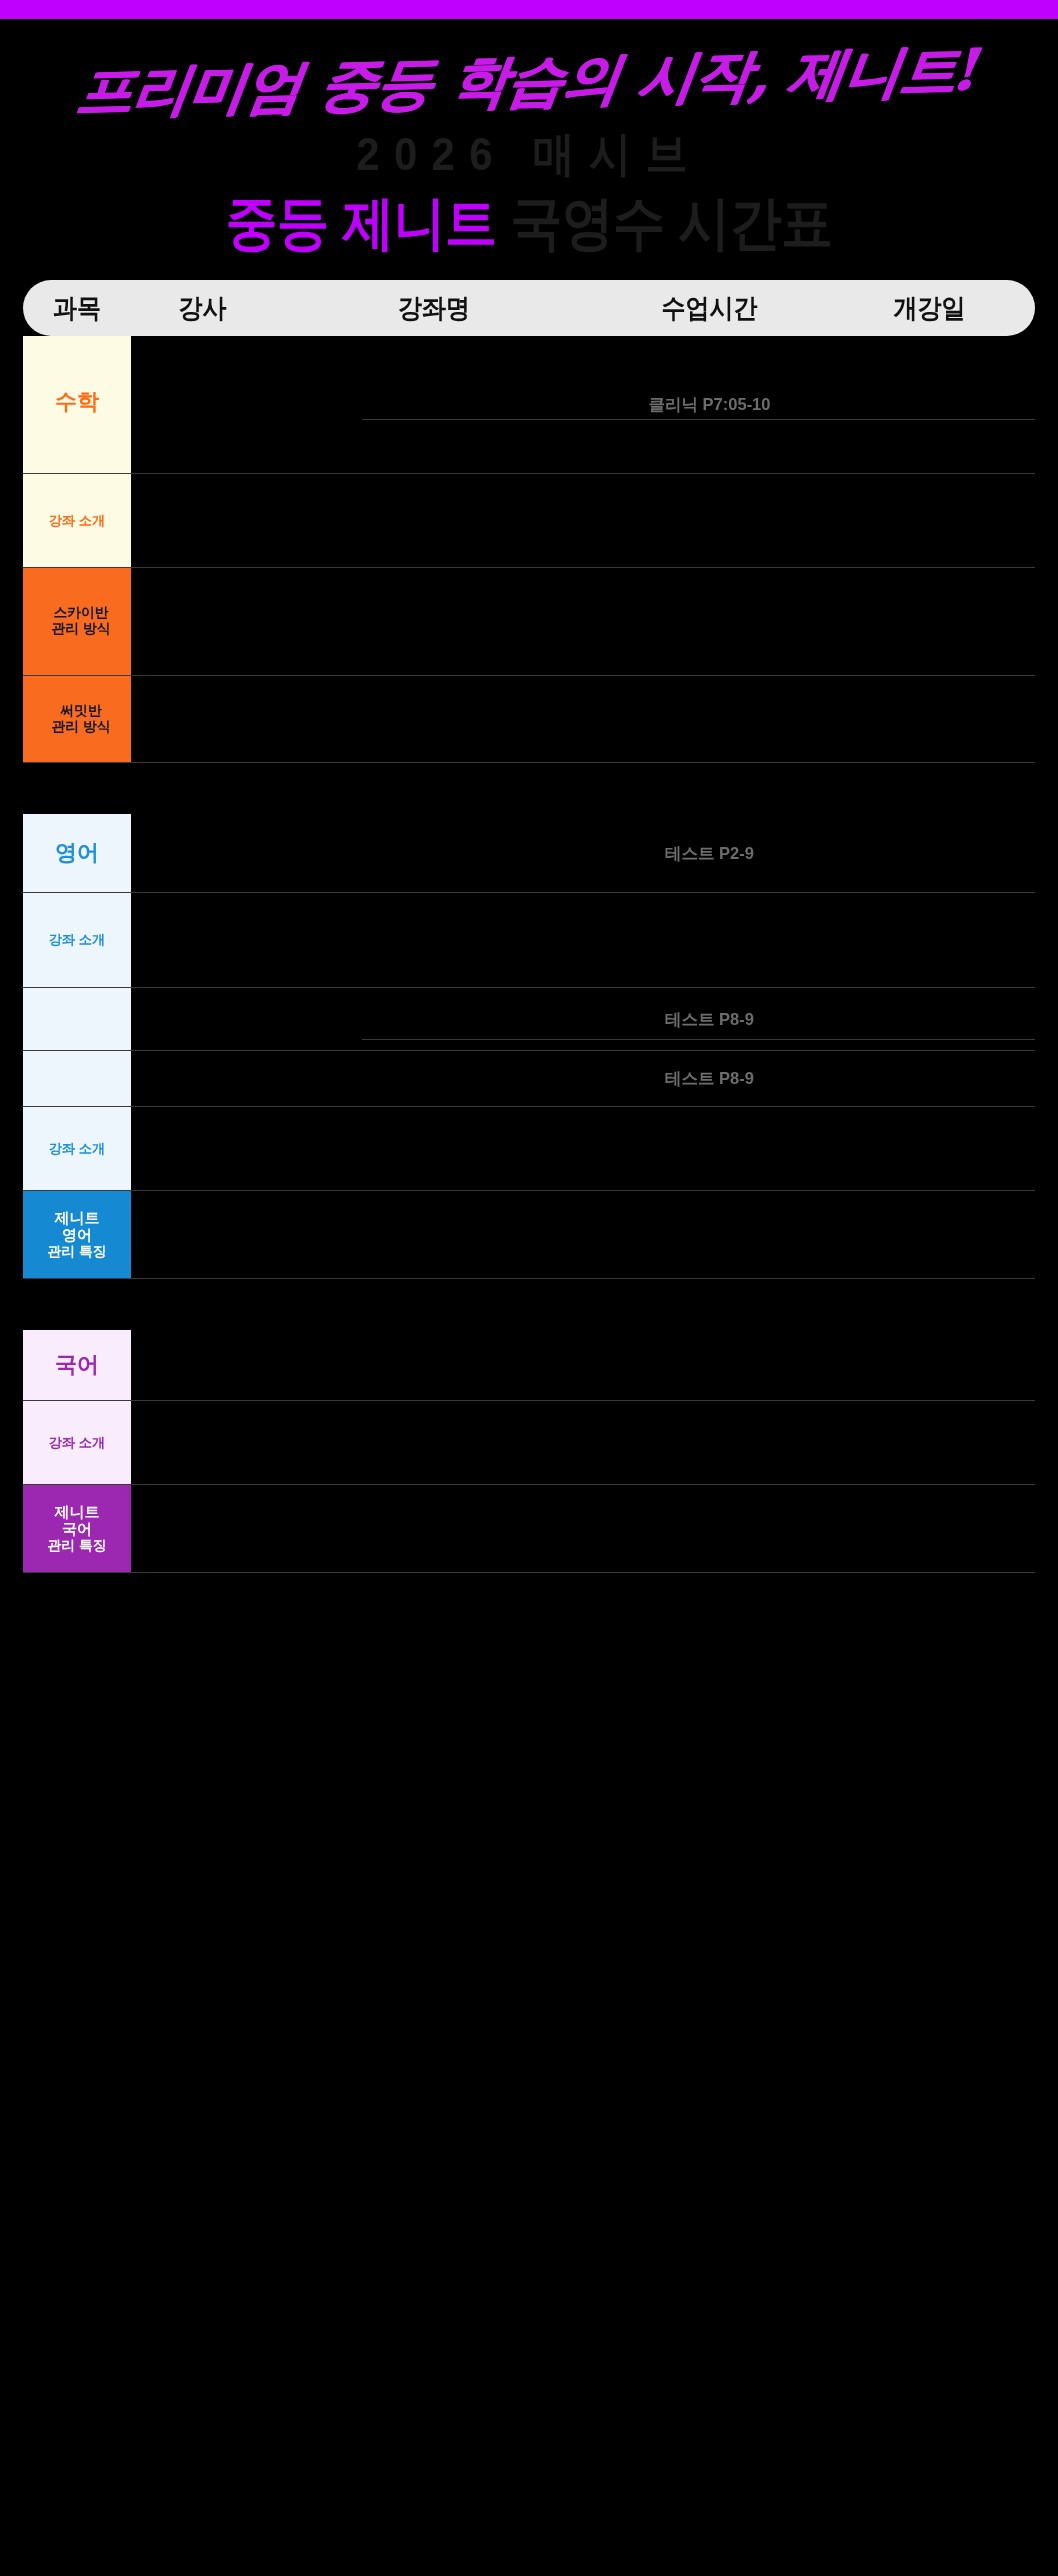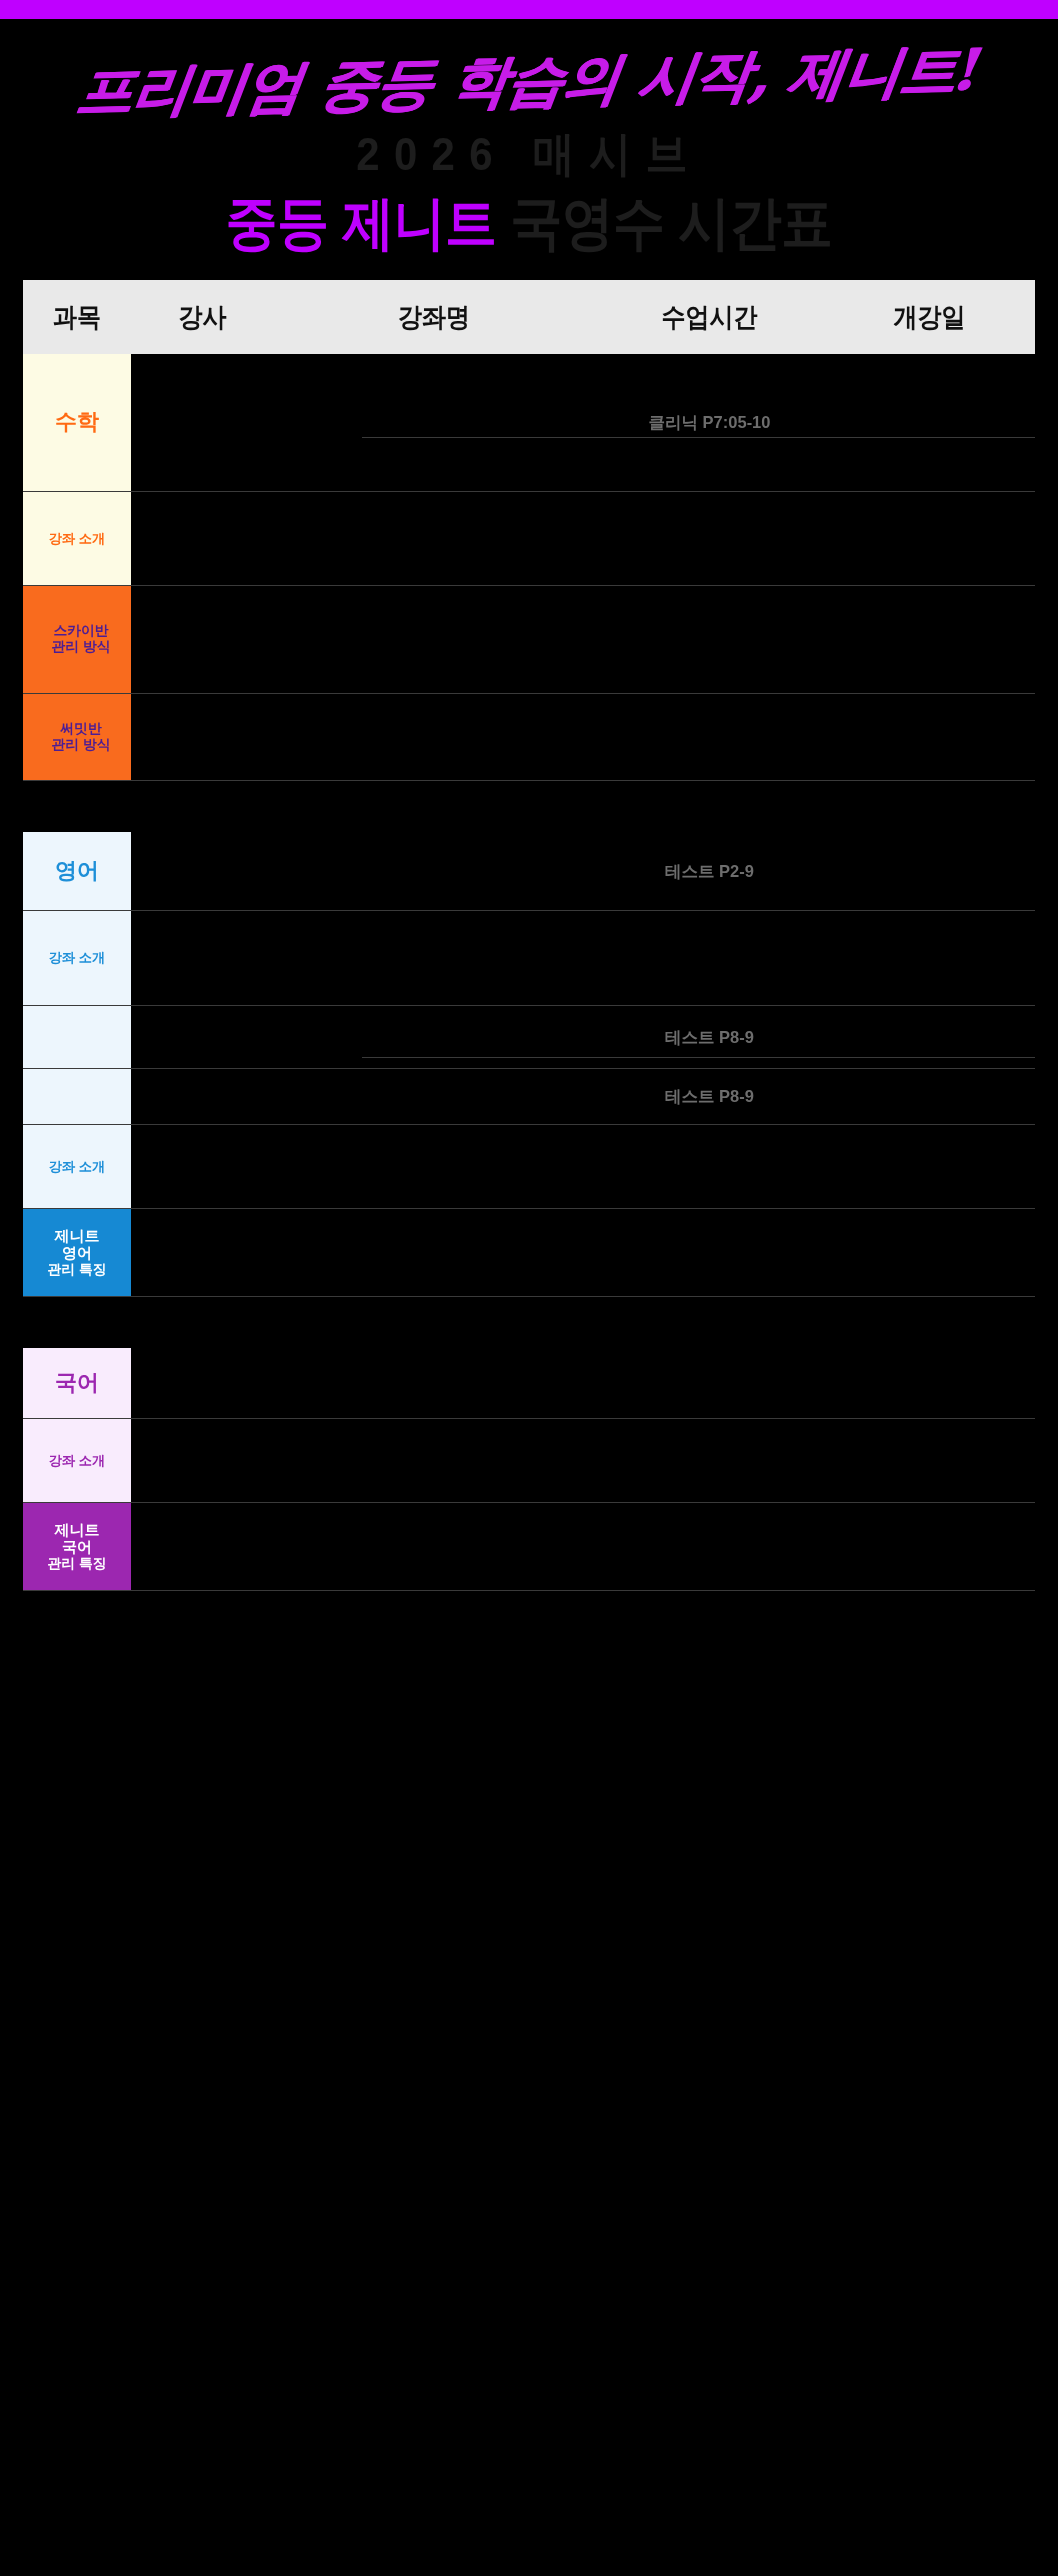--- a/index.html
+++ b/index.html
@@ -59,23 +59,24 @@
 
   
   .schedule{
     width:1012px;
     margin:31px auto 0 auto;
     position:relative;
   }
   .thead{
     display:flex;
     width:100%;
-    height:74px;
+    height:56px;
     background:#e9e9e9;
     align-items:center;
+    border-radius:28px;
   }
   .th{
     color:#111111;
     font-size:24px;
     font-weight:800;
     text-align:center;
     line-height:1;
     transform:scaleY(1.1);
   }
   .col-subject { width:108px; }
@@ -128,24 +129,24 @@
   .subrule{
     position:absolute;
     left:231px;
     right:0;
     height:1.1px;
     background:#3a3a3a;
   }
 
   
   .theme-math      { background:#fdfbe4; }
-  .theme-math .lbl-main { color:#ff6a13; font-size:22px; font-weight:900; }
+  .theme-math .lbl-main { color:#ff6a13; font-size:22px; font-weight:900;font-family:Liberation Mono, monospace; }
   .theme-math .lbl-sub  { color:#ff6a13; font-size:13.2px; font-weight:800; }
   .theme-math-solid{ background:#f96b1e; }
-  .theme-math-solid .lbl-main{ color:#4c1d95; font-size:13.8px; font-weight:900;margin-left:8px; }
+  .theme-math-solid .lbl-main{ color:#0f172a; font-size:13.8px; font-weight:900;margin-left:8px; }
 
   .theme-eng       { background:#edf6fd; }
   .theme-eng .lbl-main { color:#1e8fd8; font-size:22px; font-weight:900; }
   .theme-eng .lbl-sub  { color:#1e8fd8; font-size:13.2px; font-weight:800; }
   .theme-eng-solid { background:#1689d3; }
   .theme-eng-solid .lbl-main{ color:#ffffff; font-size:15px; font-weight:900; }
   .theme-eng-solid .lbl-small{ color:#ffffff; font-size:13.8px; font-weight:900; }
 
   .theme-kor       { background:#f9ecfd; }
   .theme-kor .lbl-main { color:#9c27b0; font-size:22px; font-weight:900; }

